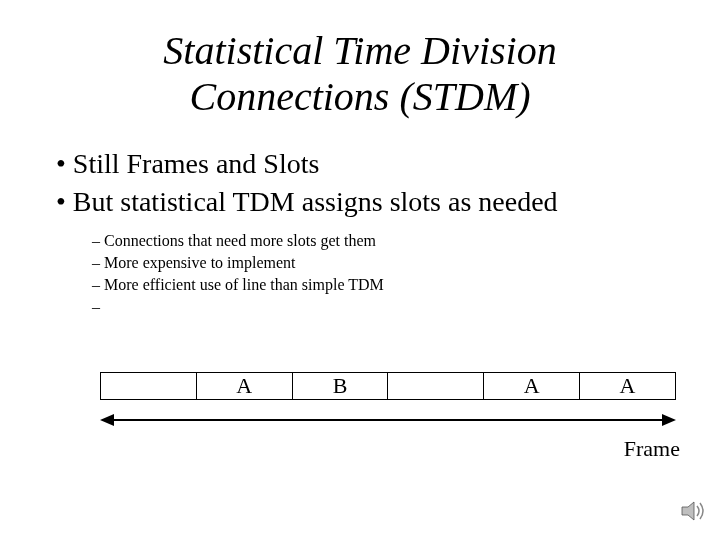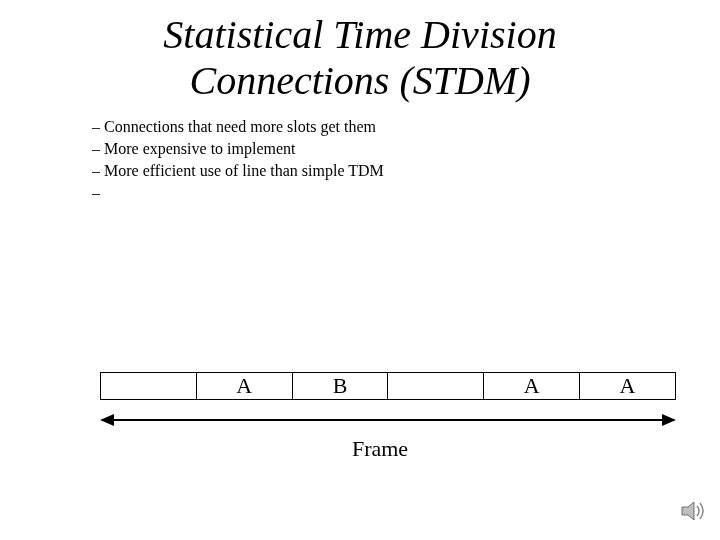--- a/index.html
+++ b/index.html
@@ -15,21 +15,21 @@
     position: relative;
     width: 720px;
     height: 540px;
     box-sizing: border-box;
   }
   .title {
     font-style: italic;
     font-size: 40px;
     text-align: center;
     line-height: 1.15;
-    padding-top: 12px;
+    padding-top: 28px;
   }
   .bullets {
     font-size: 28px;
     margin: 28px 0 0 56px;
     padding: 0;
     list-style: none;
   }
   .bullets > li::before {
     content: "• ";
   }
@@ -78,24 +78,24 @@
     width: 576px;
     height: 20px;
   }
   .arrow-wrap svg {
     width: 100%;
     height: 100%;
     display: block;
   }
   .frame-label {
     position: absolute;
-    left: 92px;
+    left: 104px;
     top: 436px;
     width: 576px;
-    text-align: center;
+    text-align: right;
     font-size: 22px;
   }
   .speaker-icon {
     position: absolute;
     right: 12px;
     bottom: 18px;
     width: 28px;
     height: 22px;
   }
   .speaker-icon svg {
@@ -106,20 +106,24 @@
 </head>
 <body>
 
 <div class="slide">
 
   <div class="title">
     <span>Statistical Time Division</span><br>
     <span>Connections (STDM)</span>
   </div>
 
+  <ul class="bullets">
+    <li>Still Frames and Slots</li>
+    <li>But statistical TDM assigns slots as needed</li>
+  </ul>
 
   <ul class="subs">
     <li>Connections that need more slots get them</li>
     <li>More expensive to implement</li>
     <li>More efficient use of line than simple TDM</li>
     <li>&nbsp;</li>
   </ul>
 
   <div class="frame-area">
     <div class="frame-row">

